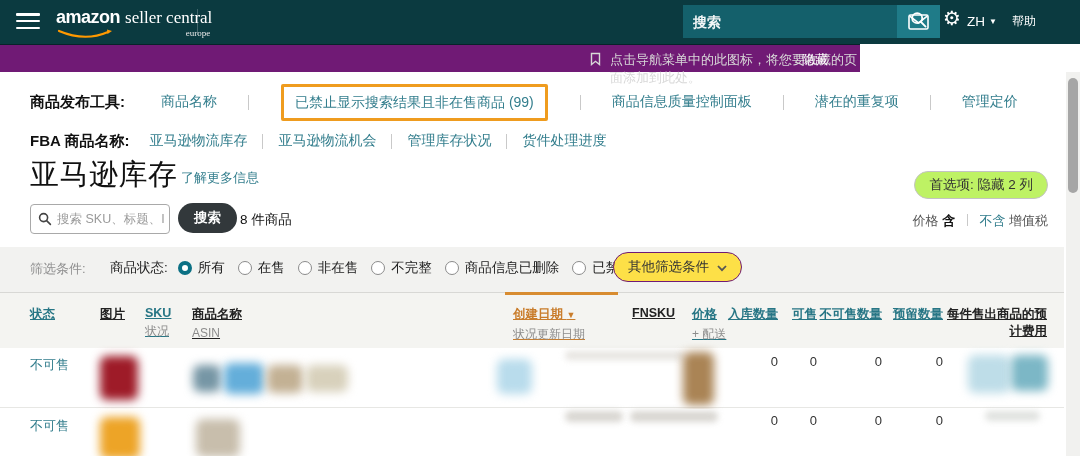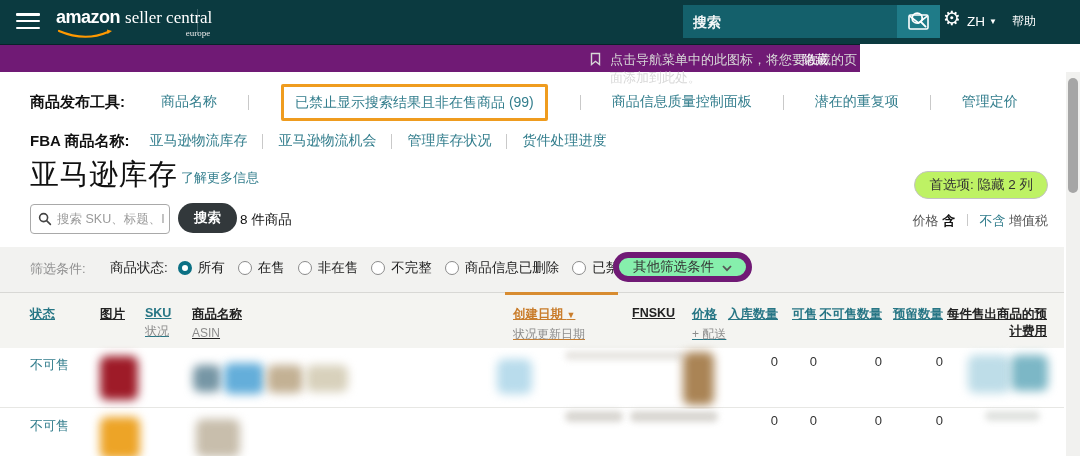--- a/index.html
+++ b/index.html
@@ -59,21 +59,21 @@
   .vat-row .excl{color:#337e8d;cursor:pointer;}
 
   
   .filterbar{position:absolute;left:0;top:247px;width:1064px;height:48px;background:#f2f2f0;}
   .filterlabel{position:absolute;left:30px;top:13px;font-size:13px;color:#8f8f8f;}
   .filtergroup{position:absolute;left:110px;top:0;height:41px;display:flex;align-items:center;white-space:nowrap;font-size:13.5px;color:#222;}
   .statuslabel{margin-right:10px;color:#222;}
   .radio-opt{display:flex;align-items:center;margin-right:13px;cursor:pointer;}
   .radio{width:14px;height:14px;border-radius:50%;background:#fff;border:1.5px solid #8b8b8b;box-sizing:border-box;margin-right:6px;}
   .radio.sel{border:4.5px solid #0b7084;}
-  .more-filters{position:absolute;left:613px;top:5px;height:30px;background:#86efac;border:6px solid #701a75;border-radius:16px;padding:0 14px;font-size:13.5px;color:#333;cursor:pointer;display:flex;align-items:center;gap:8px;font-family:inherit;}
+  .more-filters{position:absolute;left:613px;top:5px;height:30px;background:#fde047;border:1px solid #701a75;border-radius:16px;padding:0 14px;font-size:13.5px;color:#333;cursor:pointer;display:flex;align-items:center;gap:8px;font-family:inherit;}
 
   
   .thead{position:absolute;left:0;top:292px;width:1064px;height:56px;background:#f4f4f1;border-top:1px solid #d8d8d5;box-sizing:border-box;}
   .sortline{position:absolute;left:505px;top:-1px;width:113px;height:3px;background:#d88c30;}
   .hc{position:absolute;top:13px;font-size:12.5px;font-weight:bold;white-space:nowrap;text-decoration:underline;}
   .hc .sub{display:block;font-weight:normal;color:#8c8c8c;font-size:12px;margin-top:3px;}
   .hdr-teal{color:#277685;cursor:pointer;}
   .hdr-dark{color:#222;}
   .hdr-orange{color:#c97d2c;cursor:pointer;}
   .num-col{text-align:right;}

